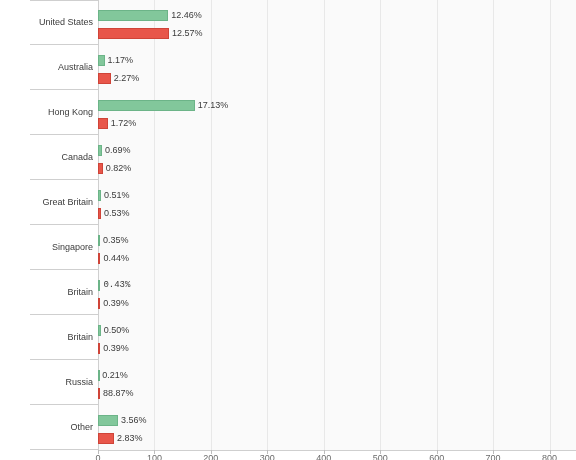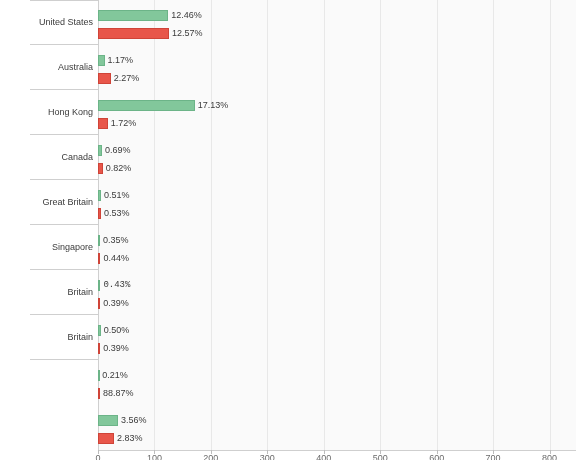--- a/index.html
+++ b/index.html
@@ -155,20 +155,26 @@
         <span>Great Britain</span>
       </div>
       <div class="cat-cell" style="top: 225px; height: 45px;">
         <span>Singapore</span>
       </div>
       <div class="cat-cell" style="top: 270px; height: 45px;">
         <span>Britain</span>
       </div>
       <div class="cat-cell" style="top: 315px; height: 45px;">
         <span>Britain</span>
+      </div>
+      <div class="cat-cell" style="top: 360px; height: 45px;">
+        <span>Russia</span>
+      </div>
+      <div class="cat-cell" style="top: 405px; height: 45px;">
+        <span>Other</span>
       </div>
     </div>
   <div id="bars">
       <div class="bar green" style="left: 68px; top: 10px; width: 70.3298px;"></div>
       <div class="bar-label" style="left: 141.33px; top: 10px;">12.46%</div>
       <div class="bar red" style="left: 68px; top: 28px; width: 70.9507px;"></div>
       <div class="bar-label" style="left: 141.951px; top: 28px;">12.57%</div>
       <div class="bar green" style="left: 68px; top: 55px; width: 6.604px;"></div>
       <div class="bar-label" style="left: 77.604px; top: 55px;">1.17%</div>
       <div class="bar red" style="left: 68px; top: 73px; width: 12.8129px;"></div>

